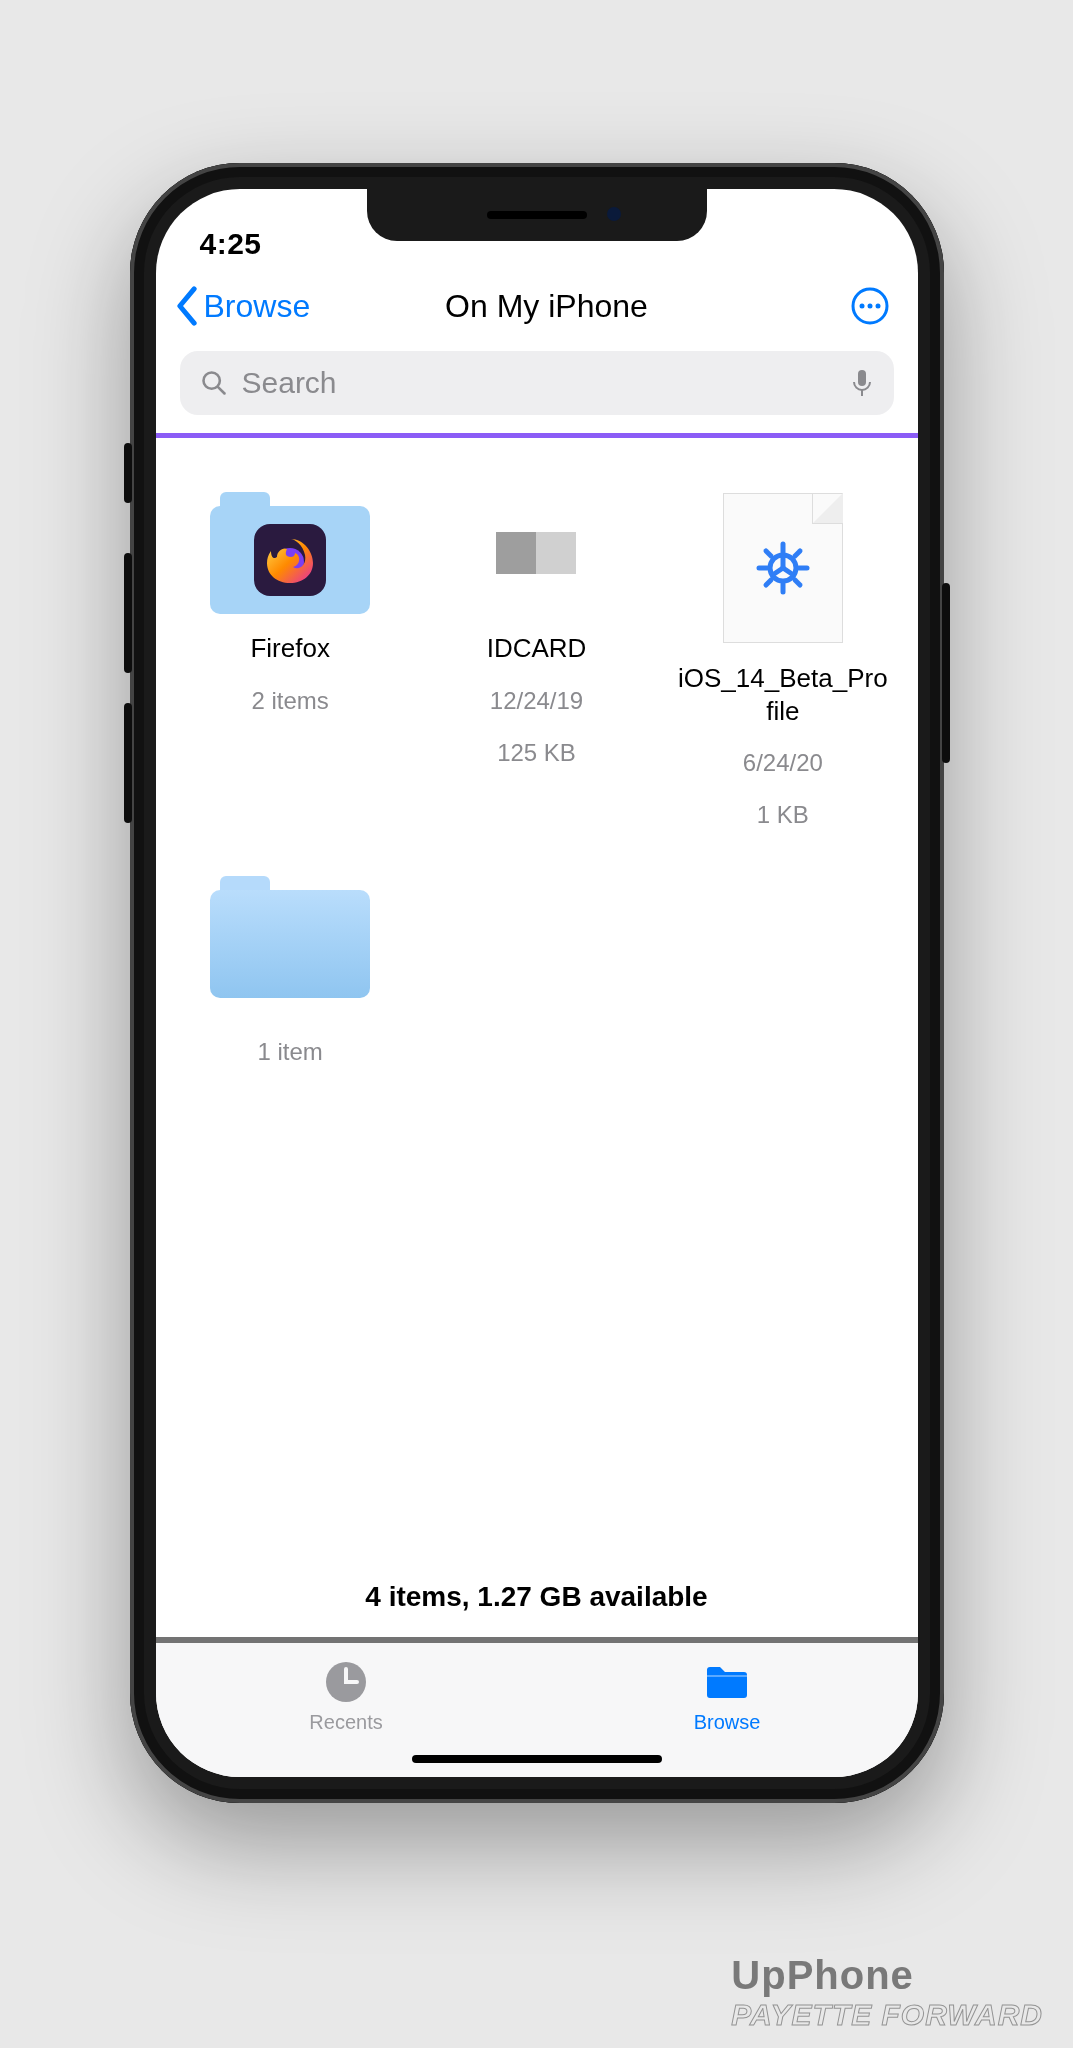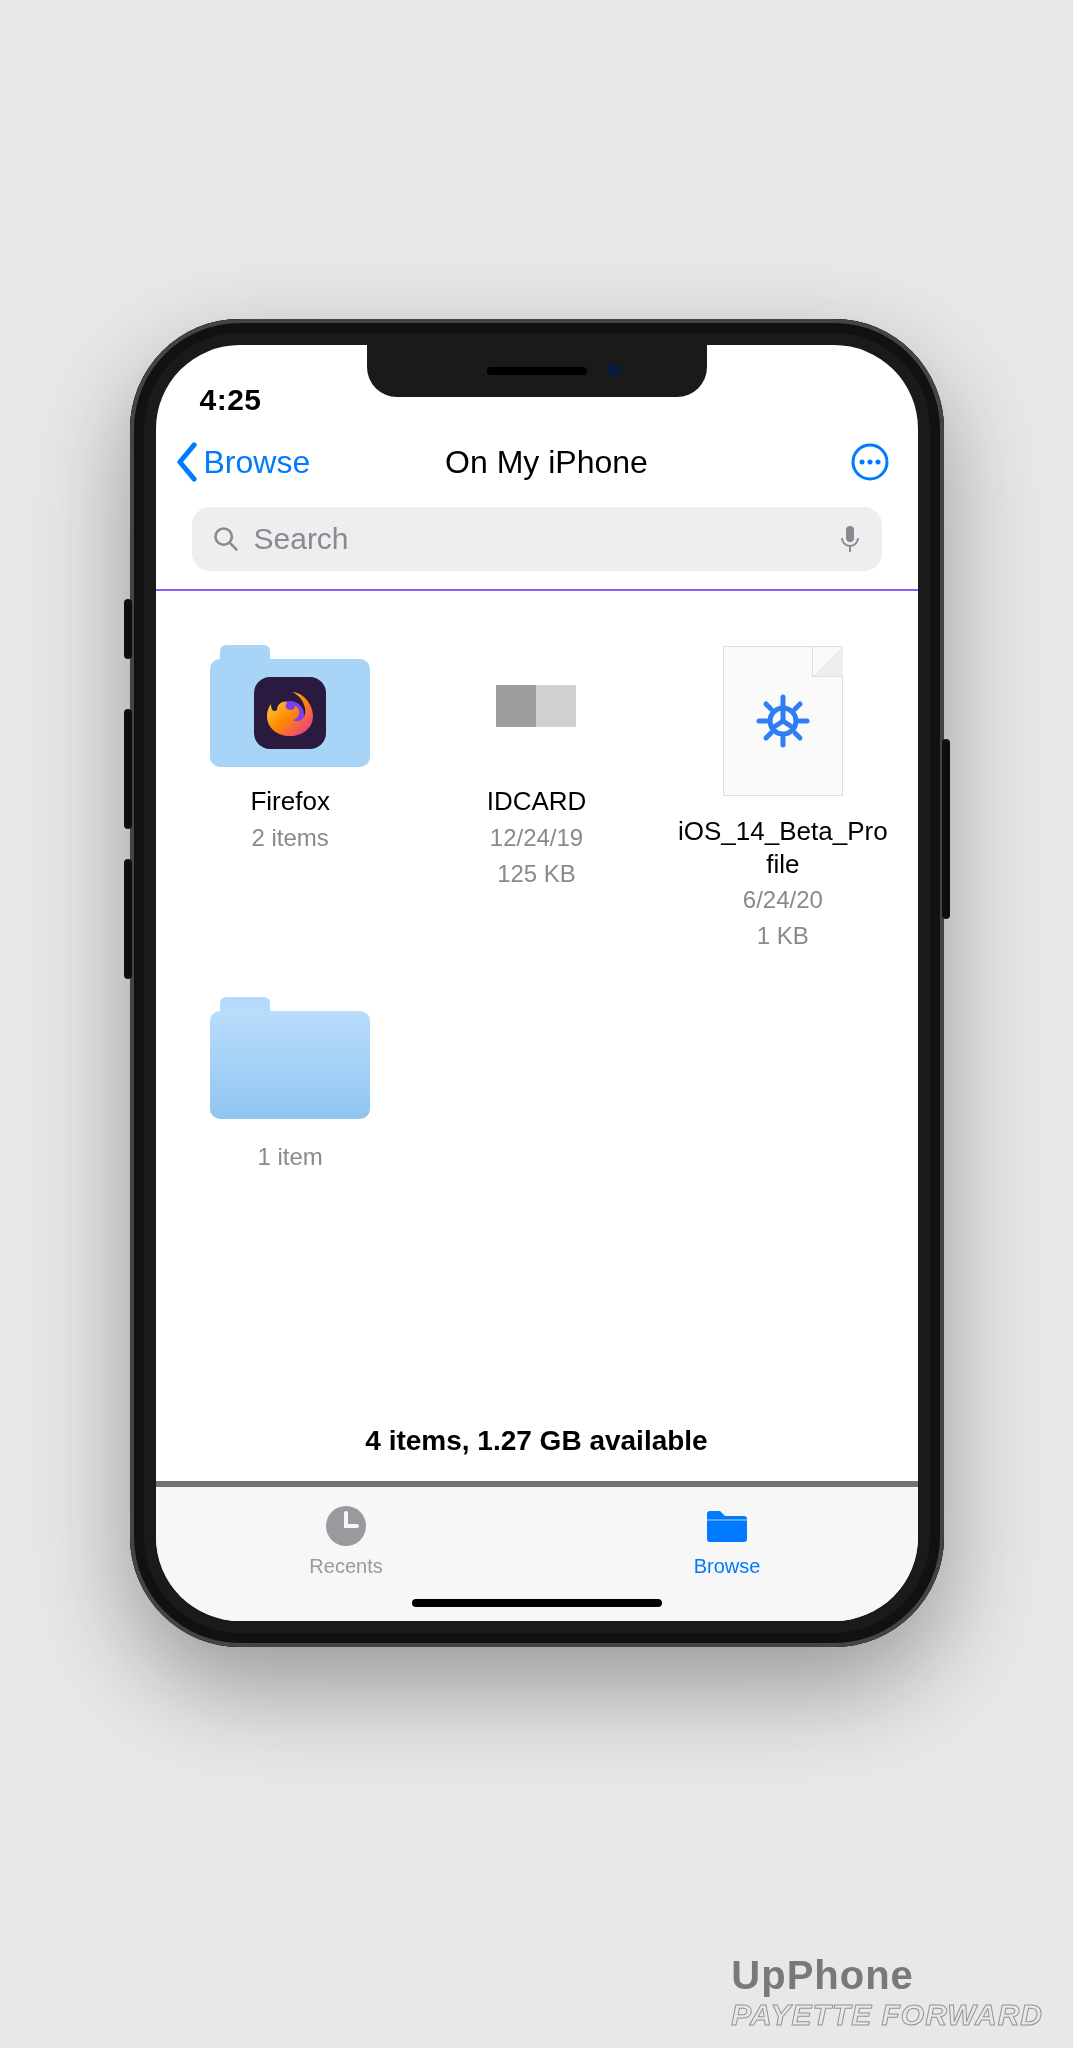--- a/index.html
+++ b/index.html
@@ -2,21 +2,21 @@
 <html><head>
 <meta charset="utf-8">
 <style>
   * { box-sizing: border-box; margin: 0; padding: 0; }
   html, body { width: 1073px; height: 2048px; background: #e8e8e8; font-family: -apple-system, "Helvetica Neue", Arial, sans-serif; }
   
   .phone {
     position: absolute;
     left: 50%; top: 48%;
     transform: translate(-50%, -50%);
-    width: 814px; height: 1328px;
+    width: 814px; height: 1640px;
     background: #1a1a1a;
     border-radius: 110px;
     box-shadow: 0 40px 100px rgba(0,0,0,0.35), inset 0 0 0 4px #444, inset 0 0 0 14px #111;
     padding: 26px;
   }
   .side-btn { position: absolute; background: #0d0d0d; border-radius: 4px; }
   .sb-l1 { left: -6px; top: 280px; width: 8px; height: 60px; }
   .sb-l2 { left: -6px; top: 390px; width: 8px; height: 120px; }
   .sb-l3 { left: -6px; top: 540px; width: 8px; height: 120px; }
   .sb-r  { right: -6px; top: 420px; width: 8px; height: 180px; }
@@ -39,31 +39,31 @@
   
   .statusbar { height: 78px; display:flex; align-items:flex-end; padding: 0 44px 6px; }
   .status-time { font-size: 30px; font-weight: 600; letter-spacing: 0.5px; }
   
   .navbar { position: relative; height: 78px; display:flex; align-items:center; justify-content:center; padding: 0 24px; }
   .nav-back { position:absolute; left:18px; display:flex; align-items:center; color:#007aff; font-size:32px; gap:4px; cursor:pointer; }
   .nav-back svg { width:26px; height:40px; }
   .nav-title { font-size:32px; font-weight:400;margin-left:20px; }
   .nav-more { position:absolute; right:28px; width:40px; height:40px; cursor:pointer; }
   
-  .searchwrap { padding: 6px 36px 18px; border-bottom: 2px solid #8b5cf6; }
+  .searchwrap { padding: 6px 24px 18px; border-bottom: 5px solid #8b5cf6; }
   .searchbar { background:#eeeef0; border-radius:18px; height:64px; display:flex; align-items:center; padding:0 20px; gap:14px; }
   .search-input { flex:1; border:none; background:transparent; font-size:30px; color:#000; outline:none; }
   .search-input::placeholder { color:#8a8a8e; }
   
   .content { flex:1; overflow:auto; padding: 50px 20px 0; position:relative; }
   .grid { display:grid; grid-template-columns: repeat(3, 1fr); gap: 40px 17px; }
   .item { display:flex; flex-direction:column; align-items:center; text-align:center; cursor:pointer; }
   .thumb { width: 160px; height: 130px; display:flex; align-items:center; justify-content:center; margin-bottom:14px; }
   .item-name { font-size:26px; color:#000; line-height:1.25; max-width: 210px; word-break: break-word; }
-  .item-sub  { font-size:24px; color:#8a8a8e; line-height:1.35; margin-top:4px; }
+  .item-sub  { font-size:24px; color:#8a8a8e; line-height:1.35; margin-top:20px; }
   
   .folder { width:160px; height:122px; position:relative; }
   .folder::before { content:""; position:absolute; left:10px; top:0; width:50px; height:22px; background:#a7d4f7; border-top-left-radius:6px; border-top-right-radius:6px; }
   .folder::after { content:""; position:absolute; left:0; top:14px; right:0; bottom:0; background:#a7d4f7; border-radius:10px; }
   .folder.light::before { background:#b5dafb; }
   .folder.light::after  { background:linear-gradient(#b9ddfc,#8fc5f0); }
   .folder .overlay { position:absolute; z-index:2; width:72px; height:72px; left:50%; top:56%; transform:translate(-50%,-50%); border-radius:16px; background:#2a1a3f; display:flex; align-items:center; justify-content:center; }
   .overlay svg { width:50px; height:50px; }
   
   .imgthumb { width:80px; height:42px; display:flex; }

